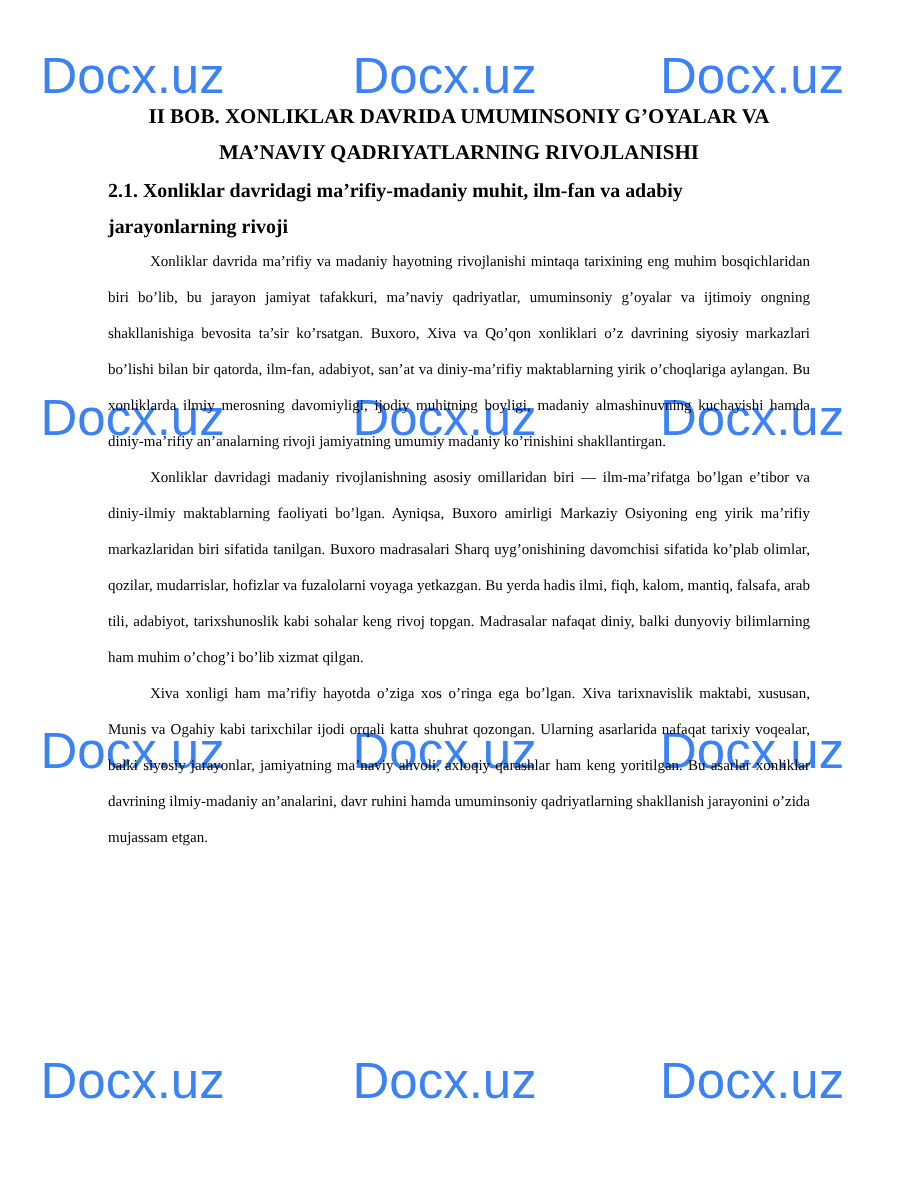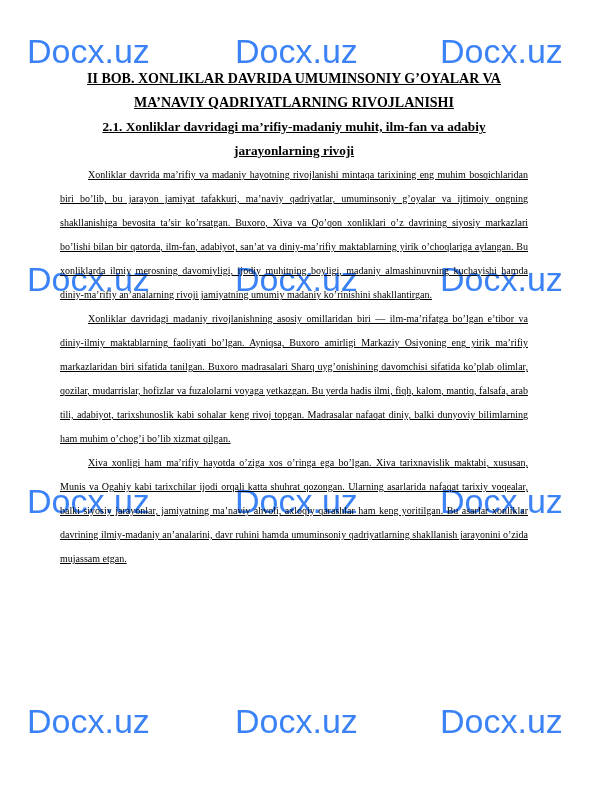--- a/index.html
+++ b/index.html
@@ -26,35 +26,33 @@
       position: absolute;
       font-family: "Liberation Sans", "DejaVu Sans", sans-serif;
       font-size: 34px;
       line-height: 1;
       color: #3b82f6;
       white-space: nowrap;
       letter-spacing: 0px;
     }
     .page {
       position: absolute;
-      left: 60px;
+      left: 72px;
       top: 67px;
       width: 468px;
       z-index: 1;
-      text-decoration: underline;
     }
     .heading {
       text-align: center;
       font-weight: bold;
       font-size: 14px;
       line-height: 24px;
       margin: 0;
     }
     .subheading {
-      text-align: center;
       font-weight: bold;
       font-size: 13.3px;
       line-height: 24px;
       margin: 0;
     }
     .para {
       text-align: justify;
       text-indent: 28px;
       font-size: 10px;
       line-height: 24px;

